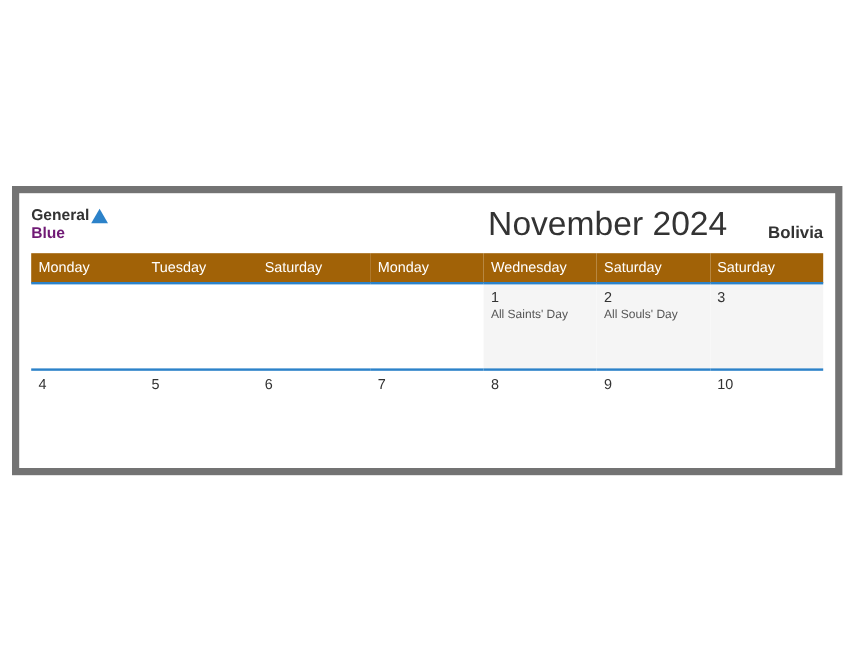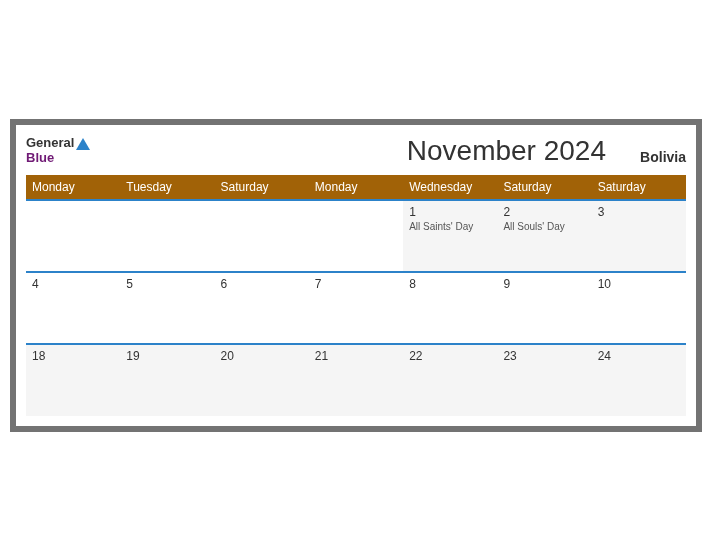--- a/index.html
+++ b/index.html
@@ -170,38 +170,15 @@
           <td>
             <span class="day-number">8</span>
           </td>
           <td>
             <span class="day-number">9</span>
           </td>
           <td>
             <span class="day-number">10</span>
           </td>
         </tr>
-        <tr>
-          <td>
-            <span class="day-number">18</span>
-          </td>
-          <td>
-            <span class="day-number">19</span>
-          </td>
-          <td>
-            <span class="day-number">20</span>
-          </td>
-          <td>
-            <span class="day-number">21</span>
-          </td>
-          <td>
-            <span class="day-number">22</span>
-          </td>
-          <td>
-            <span class="day-number">23</span>
-          </td>
-          <td>
-            <span class="day-number">24</span>
-          </td>
-        </tr>
       </tbody>
   </table>
 </div>
 
 </body></html>

